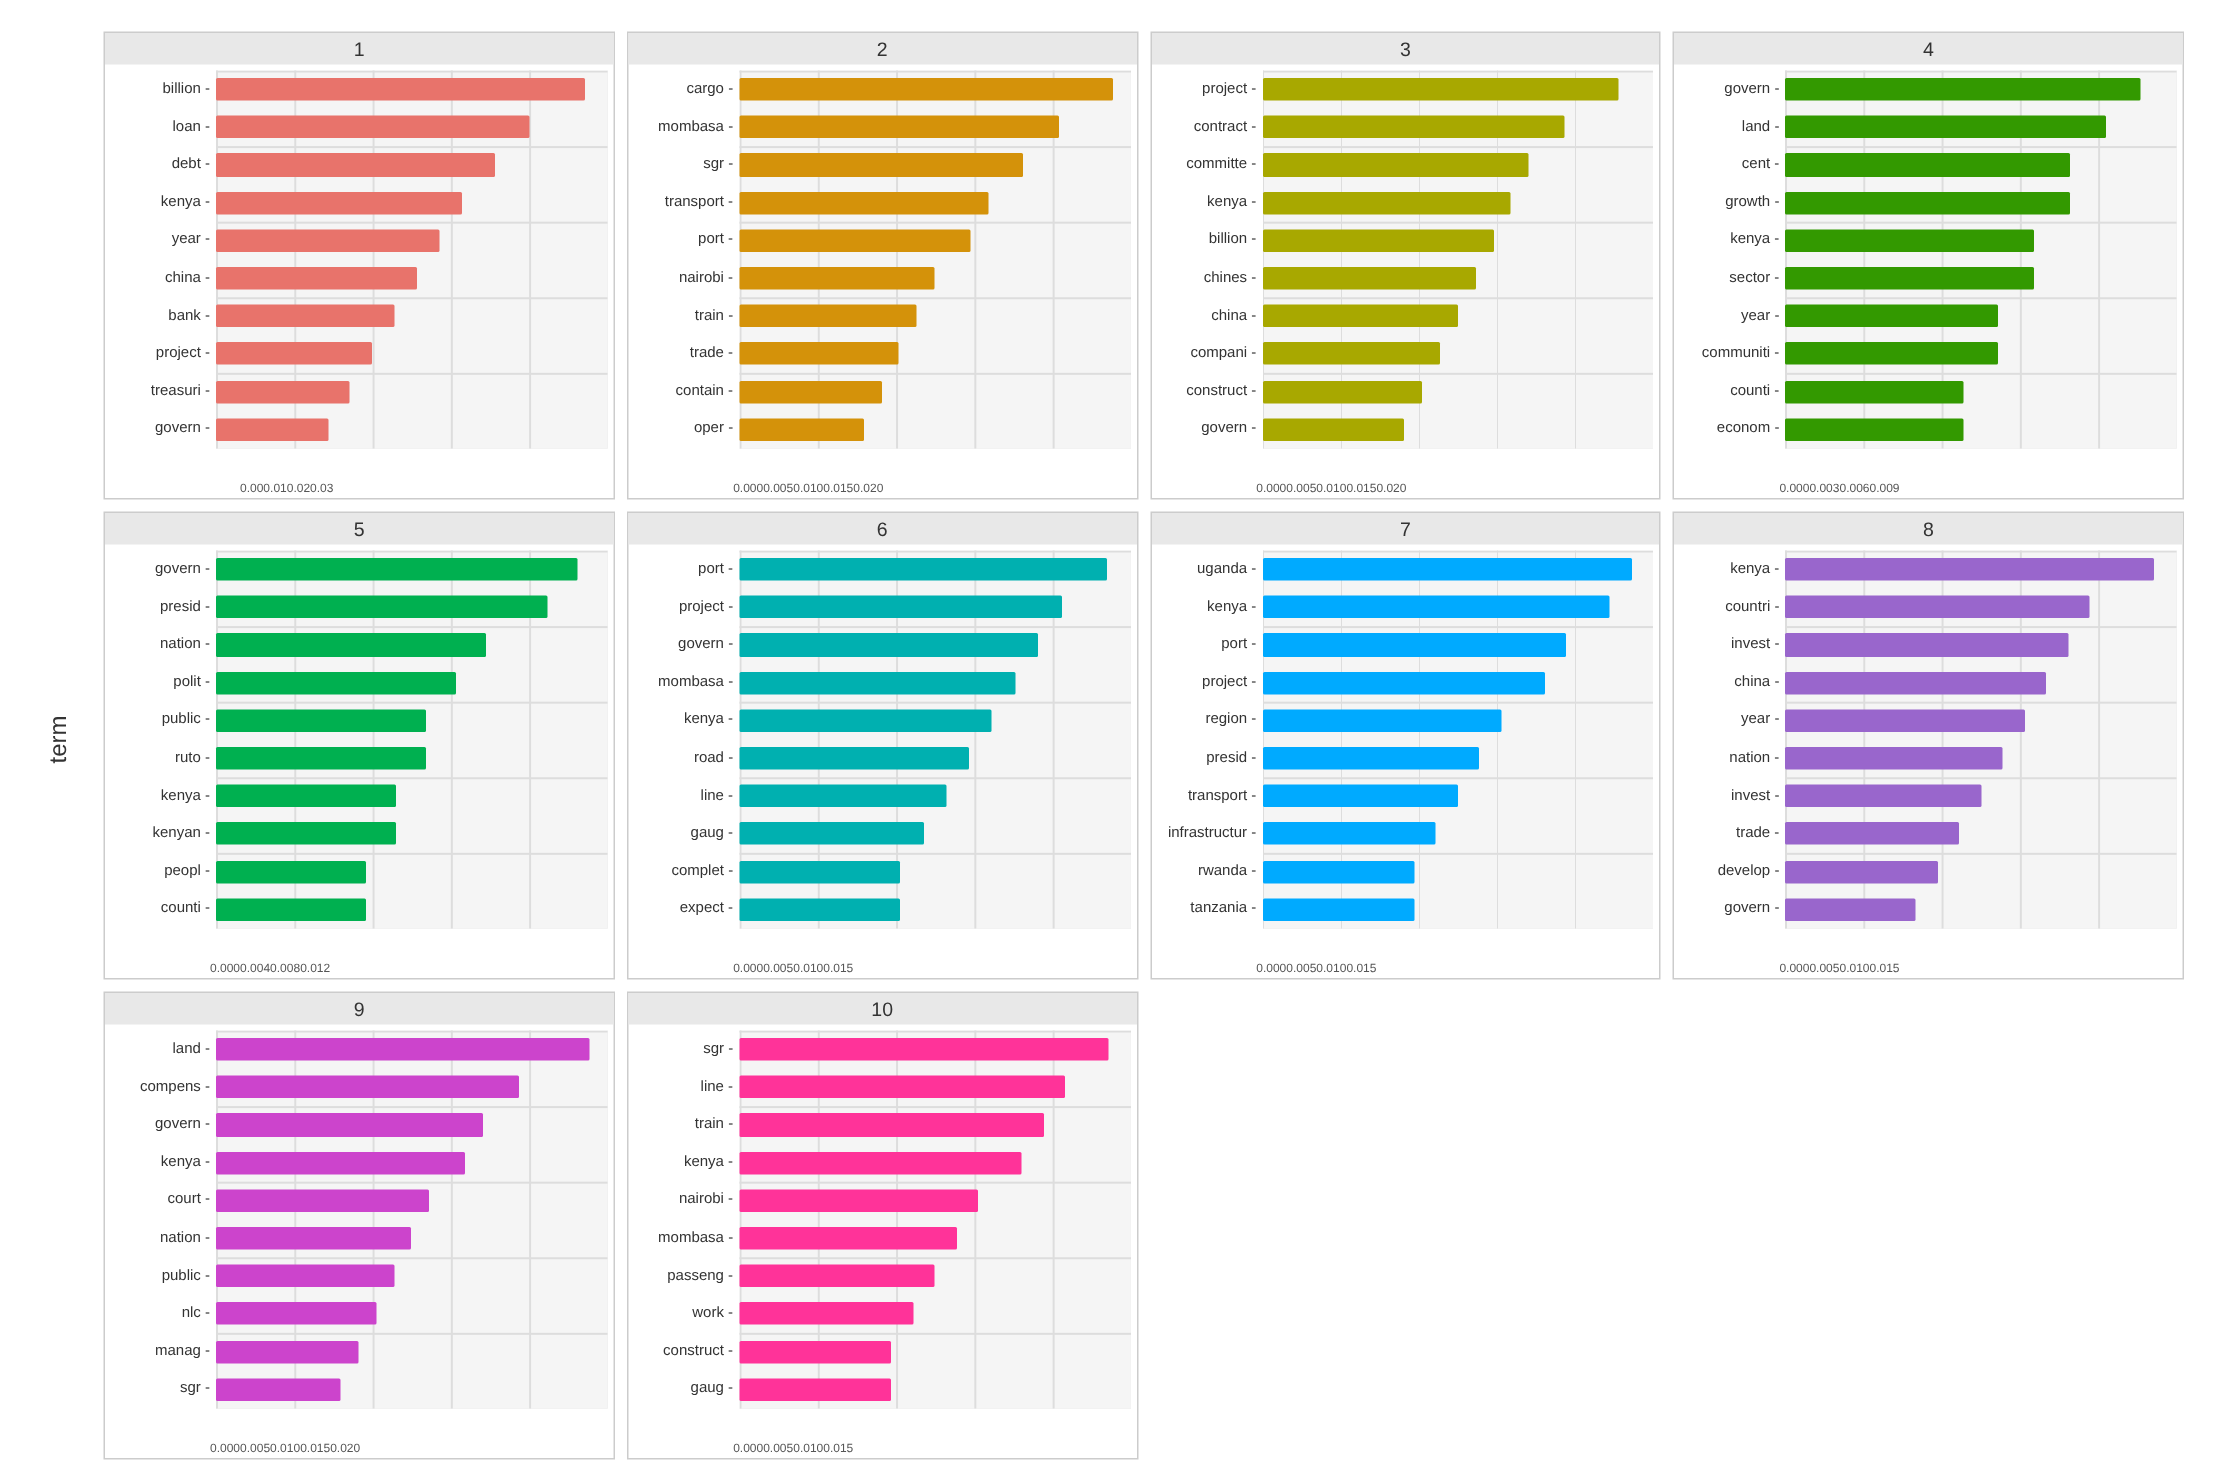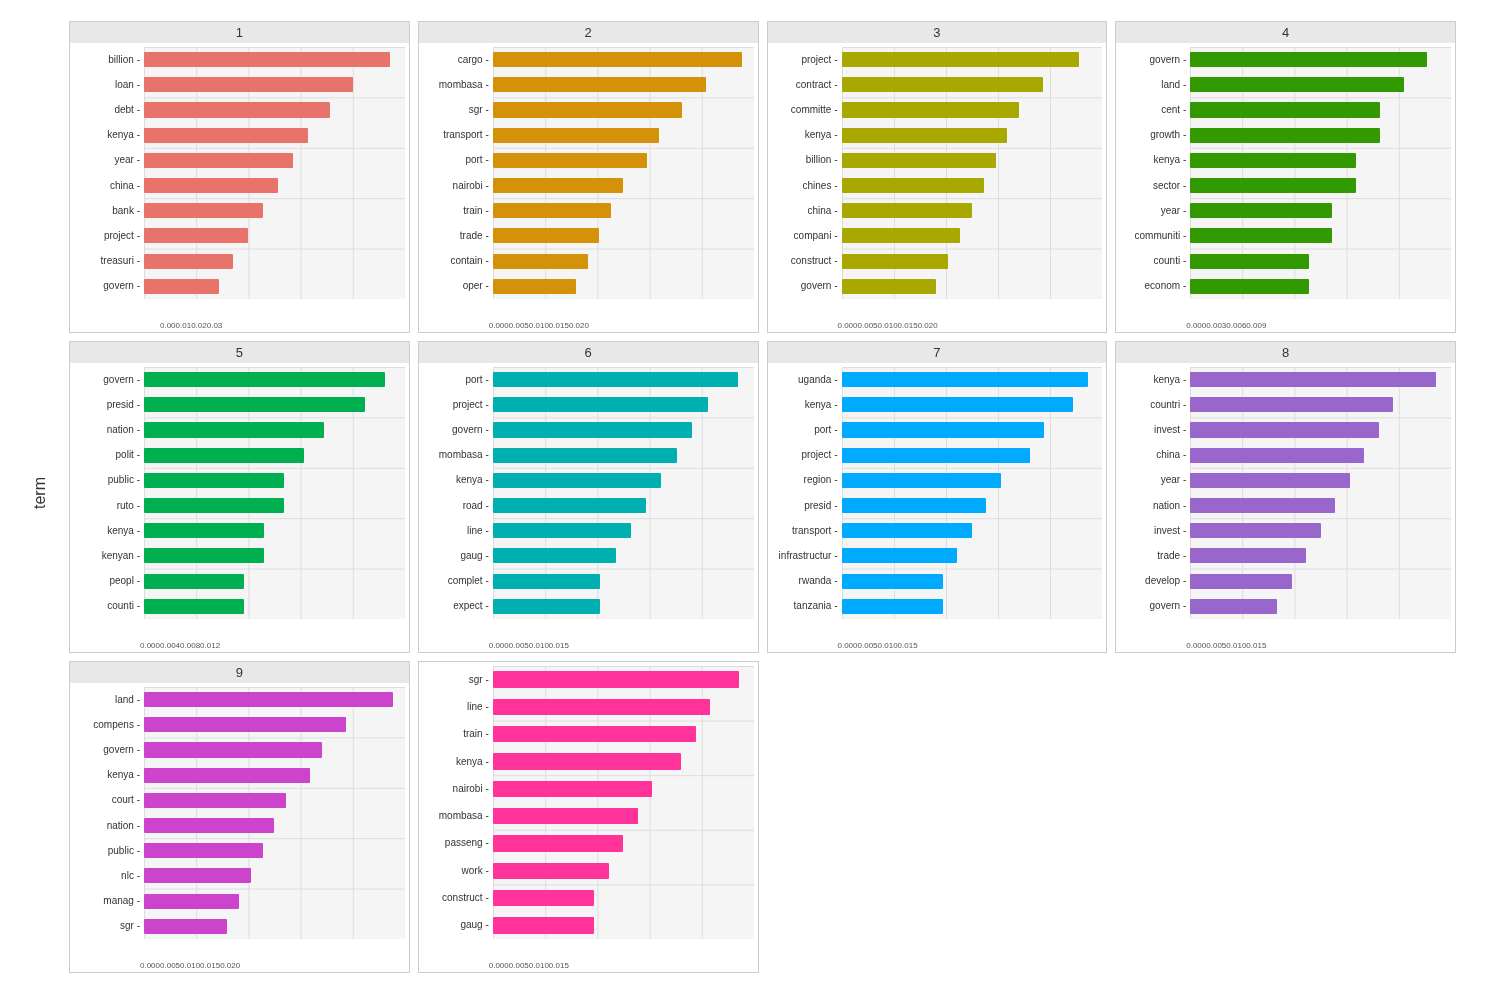--- a/index.html
+++ b/index.html
@@ -626,20 +626,21 @@
           <div style="display: flex; justify-content: space-between; font-size: 8px; color: rgb(85, 85, 85); margin-top: 2px; margin-left: 0px;">
             <span>0.000</span>
             <span>0.005</span>
             <span>0.010</span>
             <span>0.015</span>
             <span>0.020</span>
           </div>
         </div>
       </div>
       <div class="panel" style="grid-area: 3 / 2;">
+        <div class="panel-header">10</div>
         <div class="panel-inner" style="position: relative;">
           <div class="terms-col">
             <div class="term-label">sgr -</div>
             <div class="term-label">line -</div>
             <div class="term-label">train -</div>
             <div class="term-label">kenya -</div>
             <div class="term-label">nairobi -</div>
             <div class="term-label">mombasa -</div>
             <div class="term-label">passeng -</div>
             <div class="term-label">work -</div>

